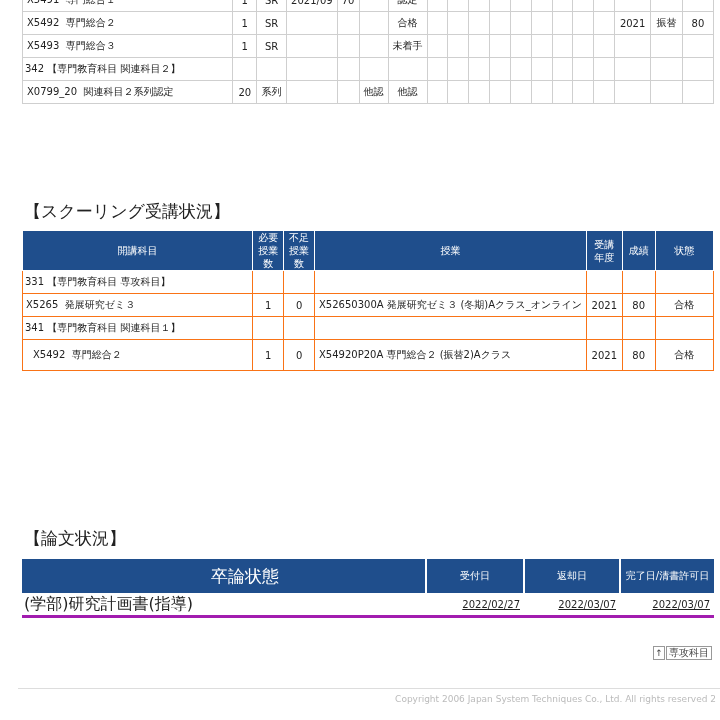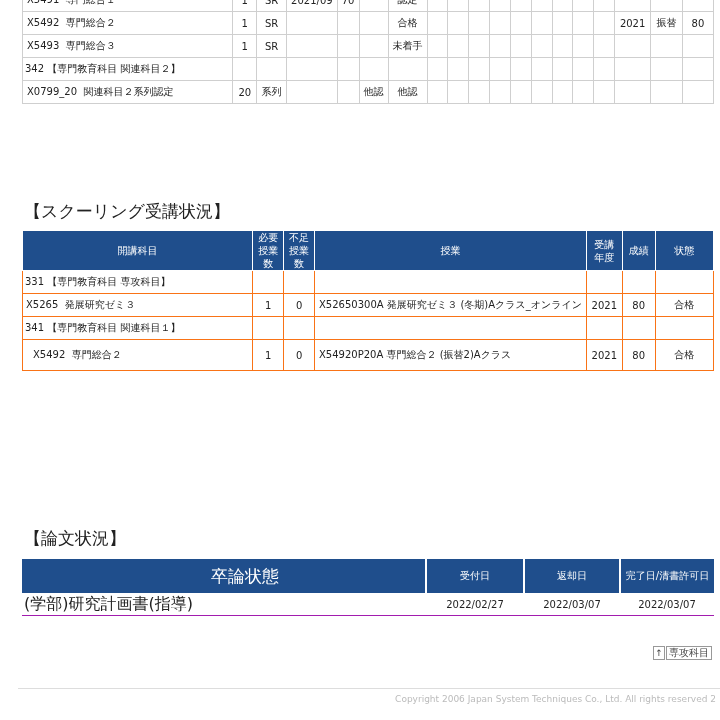--- a/index.html
+++ b/index.html
@@ -10,23 +10,23 @@
   .t1 td { border:1px solid #cfcfcf; height:22px; padding:0 4px; white-space:nowrap; }
   .t1 td.c { text-align:center; }
   .sec-title { position:absolute; left:24px; font-size:17px; color:#222; letter-spacing:0px;text-align:right; }
   .t2 { position:absolute; left:22px; top:230px; width:692px; font-size:10px; }
   .t2 th { background:#1f4e8c; color:#fff; font-weight:normal; border:1px solid #ffffff; height:38px; padding:0; font-size:10px; line-height:13px; }
   .t2 td { border:1px solid #f97316; height:22px; padding:0 4px; white-space:nowrap; }
   .t2 td.c { text-align:center; }
   .t3 { position:absolute; left:22px; top:559px; width:692px; }
   .t3 th { background:#1f4e8c; color:#fff; font-weight:normal; border-right:2px solid #fff; height:34px; padding:0; font-size:10px; }
   .t3 th.main { font-size:17px;padding-left:43px; }
-  .t3 td { border-bottom:1px solid #a21caf; height:22px; padding:0 4px; font-size:10px;margin-top:13px; }
+  .t3 td { border-bottom:3px solid #a21caf; height:22px; padding:0 4px; font-size:10px;margin-top:13px; }
   .t3 td.first { font-size:16px; }
-  .t3 td.c { text-align:center; }
+  .t3 td.c { text-align:right;text-decoration:underline; }
   .to-top { position:absolute; right:8px; top:646px; font-size:10px; color:#444; display:flex; align-items:center; gap:1px; }
   .to-top .arrow { display:inline-block; width:10px; height:12px; border:1px solid #999; font-size:9px; text-align:center; line-height:12px; }
   .to-top .label { border:1px solid #999; padding:0 2px; line-height:12px; }
   .footer-line { position:absolute; left:18px; top:688px; width:702px; border-top:1px solid #ddd; }
   .copyright { position:absolute; right:4px; top:694px; font-size:9px; color:#bbb; }
 </style>
 </head>
 <body>
 
 <table class="t1">

